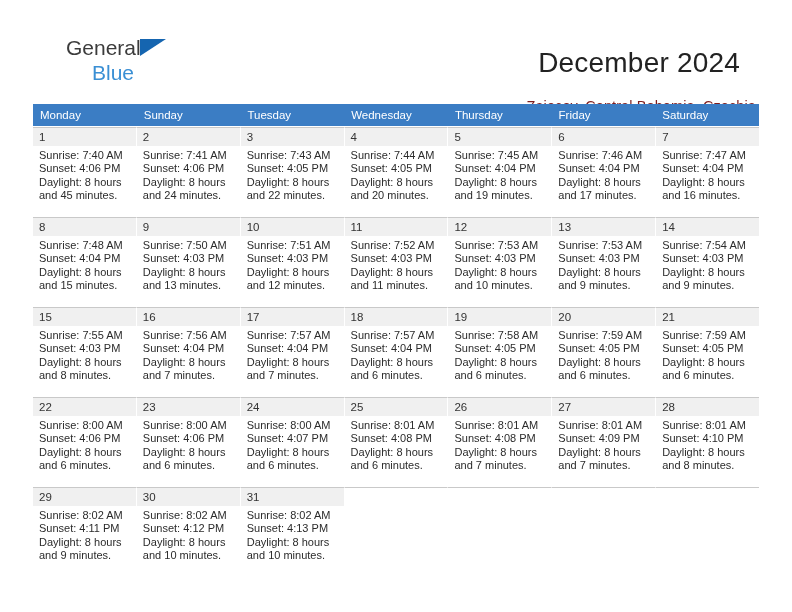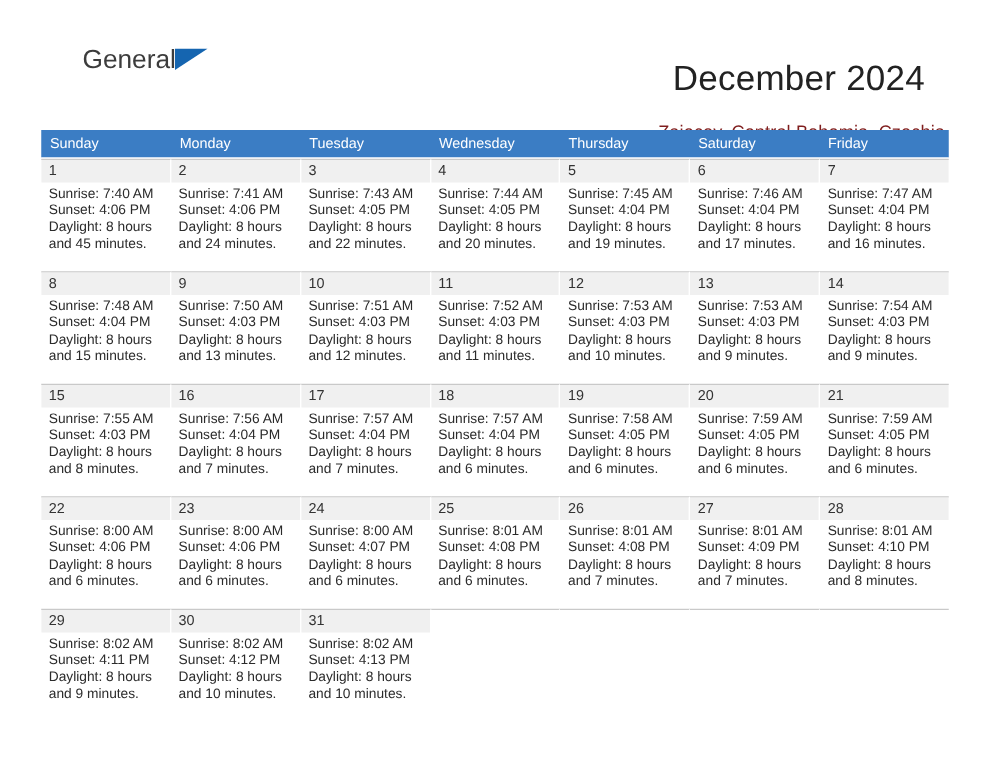--- a/index.html
+++ b/index.html
@@ -147,39 +147,40 @@
 </head>
 <body>
 
 <div class="page">
 
   <div class="top">
 
     <div class="logo">
       <span class="logo-line1">General</span>
       <span class="logo-tri"></span>
+      <span class="logo-line2">Blue</span>
     </div>
 
     <div class="title-block">
       <h1 class="cal-title">December 2024</h1>
       <div class="cal-sub">Zajecov, Central Bohemia, Czechia</div>
     </div>
 
   </div>
 
   <div class="calendar">
 
     <div class="weekhead">
+      <div class="hcell">Monday</div>
       <div class="hcell">Sunday</div>
-      <div class="hcell">Monday</div>
       <div class="hcell">Tuesday</div>
       <div class="hcell">Wednesday</div>
       <div class="hcell">Thursday</div>
+      <div class="hcell">Friday</div>
       <div class="hcell">Saturday</div>
-      <div class="hcell">Friday</div>
     </div>
 
     <div class="weekrow">
       <div class="daycell">
         <div class="datenum">1</div>
         <div class="info">
           <div>Sunrise: 7:40 AM</div>
           <div>Sunset: 4:06 PM</div>
           <div>Daylight: 8 hours</div>
           <div>and 45 minutes.</div>

